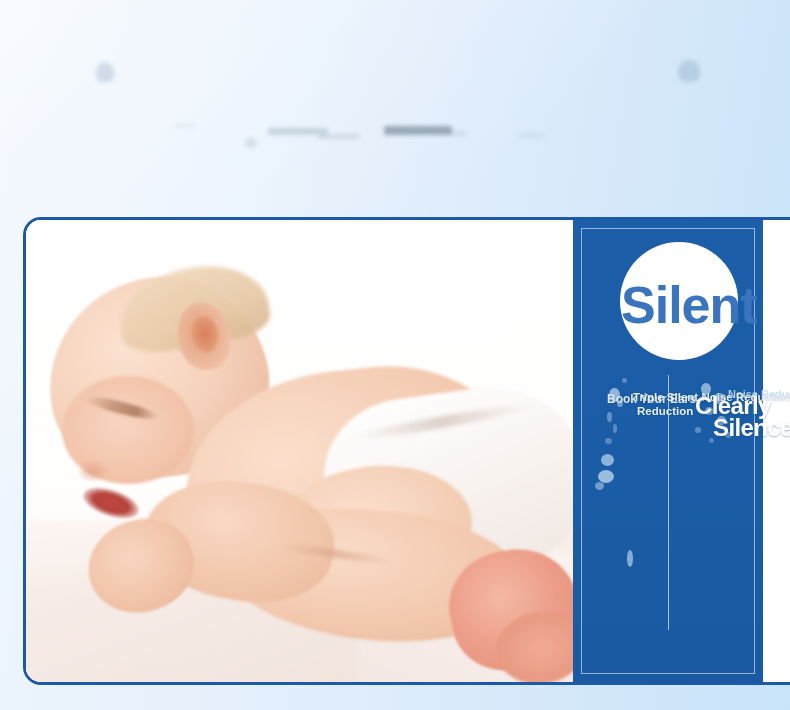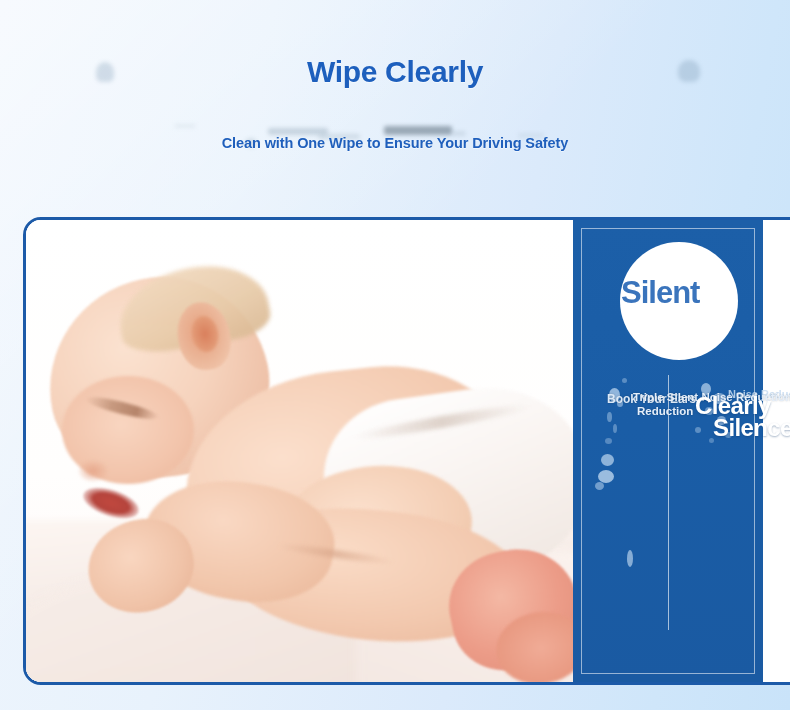--- a/index.html
+++ b/index.html
@@ -208,21 +208,21 @@
   .d16{ left:152px;top:212px; width:7px;  height:6px;  opacity:.40;}
   .d17{ left:118px;top:176px; width:5px;  height:6px;  opacity:.35;}
   .d18{ left:49px; top:158px; width:5px;  height:5px;  opacity:.40;}
 
   .circle{
     position:absolute; left:47px; top:22px; width:118px; height:118px;
     background:#fff; border-radius:50%; filter:blur(.4px);
   }
   .silent-word{
     position:absolute; left:48px; top:55px; white-space:nowrap;
-    font-size:31px; font-weight:bold; color:#3a74bc;
+    font-size:52px; font-weight:bold; color:#3a74bc;
     letter-spacing:-1px; z-index:4;
   }
 
   .panel-text{
     position:absolute; left:0; top:160px; width:100%; height:70px; z-index:5;
   }
   .pt{ position:absolute; white-space:nowrap; font-weight:bold; }
   .pt-free{
     left:34px; top:12px; font-size:12px; color:#dce9f7;
     text-shadow:0 0 2px rgba(0,0,0,.25);
@@ -256,24 +256,22 @@
     <div class="ghost g3"></div>
     <div class="ghost g4"></div>
     <div class="ghost g5"></div>
     <div class="ghost g6"></div>
     <div class="ghost g7"></div>
     <div class="ghost g8"></div>
     <div class="ghost g9"></div>
   </div>
 
   <div class="titles">
-    <div class="title">Wipe Clearly</div>
   </div>
 
-  <div class="subtitle">Clean with One Wipe to Ensure Your Driving Safety</div>
 </div>
 
 <div class="frame">
   <div class="frame-inner">
 
     <div class="photo">
       <div class="ph bg-white"></div>
       <div class="ph sheet"></div>
       <div class="ph sheet2"></div>
       <div class="ph sheet3"></div>

